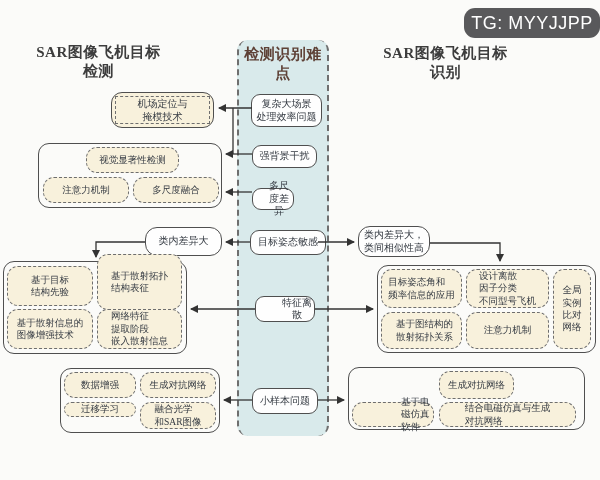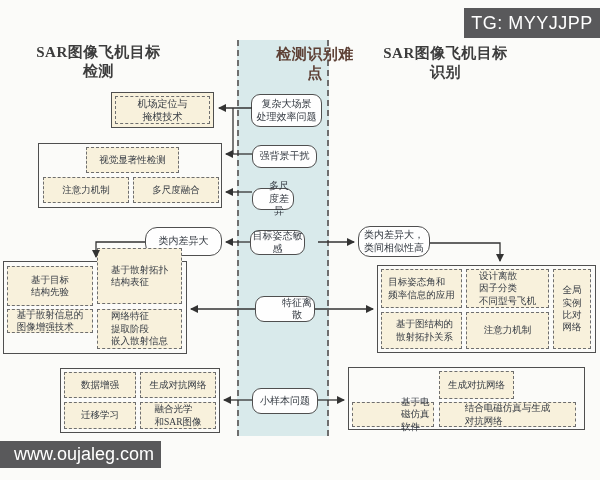--- a/index.html
+++ b/index.html
@@ -3,21 +3,21 @@
 <meta charset="utf-8">
 <style>
   :root{
     --bg:#fbfbf9; --band:#d9eaeb; --cream:#f8f1dc; --border:#4f4f4f;
     --dash:#6e6e6e; --bar:#59595b; --txt:#343a42; --hdr:#3d3d3d; --chdr:#5e4136;
   }
   *{margin:0;padding:0;box-sizing:border-box;}
   html,body{width:600px;height:480px;}
   body{font-family:"Liberation Serif","DejaVu Serif",serif;background:var(--bg);position:relative;overflow:hidden;}
   .canvas{position:absolute;inset:0;width:600px;height:480px;}
-  .abs{position:absolute;}
+  .abs{position:absolute;border-radius:11px;}
   
   .band{left:237px;top:40px;width:92px;height:396px;background:var(--band);
         border-left:2px dashed var(--dash);border-right:2px dashed var(--dash);}
   
   .hdr{font-size:15px;font-weight:600;color:var(--hdr);text-align:center;letter-spacing:.5px;}
   .hdr-center{color:var(--chdr);}
   
   .node{background:#fefefe;border:1.4px solid var(--border);border-radius:9px;
         display:flex;align-items:center;justify-content:center;text-align:center;
         font-size:10px;line-height:1.25;color:var(--txt);white-space:pre-line;z-index:3;}
@@ -42,63 +42,60 @@
 </head>
 <body>
 
 <div class="canvas">
 
   <div class="abs band"></div>
 
   <div class="abs bar bar-tg">
     <span>TG: MYYJJPP</span>
   </div>
-  <div class="abs bar bar-site">
-    <span>www.oujaleg.com</span>
-  </div>
 
   <div class="abs hdr" style="left:36px;top:43px;width:125px;">SAR图像飞机目标检测</div>
-  <div class="abs hdr hdr-center" style="left:243px;top:45px;width:80px;margin-left:32px;">检测识别难点</div>
+  <div class="abs hdr hdr-center" style="left:243px;top:45px;width:80px;">检测识别难点</div>
   <div class="abs hdr" style="left:383px;top:44px;width:125px;">SAR图像飞机目标识别</div>
 
   <div class="abs node" style="left:251px;top:94px;width:71px;height:33px;">复杂大场景
 处理效率问题</div>
   <div class="abs node" style="left:252px;top:145px;width:65px;height:23px;">强背景干扰</div>
   <div class="abs node" style="left:252px;top:188px;width:42px;height:22px;padding-left:12px;">多尺度差异</div>
-  <div class="abs node" style="left:250px;top:230px;width:55px;height:25px;">目标姿态敏感</div>
+  <div class="abs node" style="left:250px;top:230px;width:76px;height:25px;">目标姿态敏感</div>
   <div class="abs node" style="left:255px;top:296px;width:60px;height:26px;padding-left:24px;">特征离散</div>
   <div class="abs node" style="left:252px;top:388px;width:66px;height:26px;">小样本问题</div>
 
   <div class="abs group group-cream" style="left:111px;top:92px;width:103px;height:36px;">
     <div class="inner-dash">机场定位与
 掩模技术</div>
   </div>
 
   <div class="abs group" style="left:38px;top:143px;width:184px;height:65px;"></div>
   <div class="abs cell" style="left:86px;top:147px;width:93px;height:26px;">视觉显著性检测</div>
   <div class="abs cell" style="left:43px;top:177px;width:86px;height:26px;">注意力机制</div>
   <div class="abs cell" style="left:133px;top:177px;width:86px;height:26px;">多尺度融合</div>
 
   <div class="abs node node-big" style="left:145px;top:227px;width:77px;height:29px;">类内差异大</div>
 
   <div class="abs group" style="left:3px;top:261px;width:184px;height:93px;"></div>
   <div class="abs cell" style="left:7px;top:266px;width:86px;height:40px;">基于目标
 结构先验</div>
-  <div class="abs cell" style="left:97px;top:248px;width:85px;height:56px;">基于散射拓扑
+  <div class="abs cell" style="left:97px;top:254px;width:85px;height:56px;">基于散射拓扑
 结构表征</div>
-  <div class="abs cell" style="left:7px;top:309px;width:86px;height:24px;">基于散射信息的
+  <div class="abs cell" style="left:7px;top:309px;width:86px;height:40px;">基于散射信息的
 图像增强技术</div>
   <div class="abs cell" style="left:97px;top:309px;width:85px;height:40px;">网络特征
 提取阶段
 嵌入散射信息</div>
 
   <div class="abs group" style="left:60px;top:368px;width:160px;height:65px;"></div>
   <div class="abs cell" style="left:64px;top:372px;width:72px;height:26px;">数据增强</div>
   <div class="abs cell" style="left:140px;top:372px;width:76px;height:26px;">生成对抗网络</div>
-  <div class="abs cell" style="left:64px;top:402px;width:72px;height:27px;">迁移学习</div>
+  <div class="abs cell" style="left:64px;top:402px;width:72px;height:15px;">迁移学习</div>
   <div class="abs cell" style="left:140px;top:402px;width:76px;height:27px;">融合光学
 和SAR图像</div>
 
   <div class="abs node node-big" style="left:358px;top:226px;width:72px;height:31px;">类内差异大，
 类间相似性高</div>
 
   <div class="abs group" style="left:377px;top:265px;width:219px;height:88px;"></div>
   <div class="abs cell" style="left:381px;top:269px;width:81px;height:39px;">目标姿态角和
 频率信息的应用</div>
   <div class="abs cell" style="left:466px;top:269px;width:83px;height:39px;">设计离散

